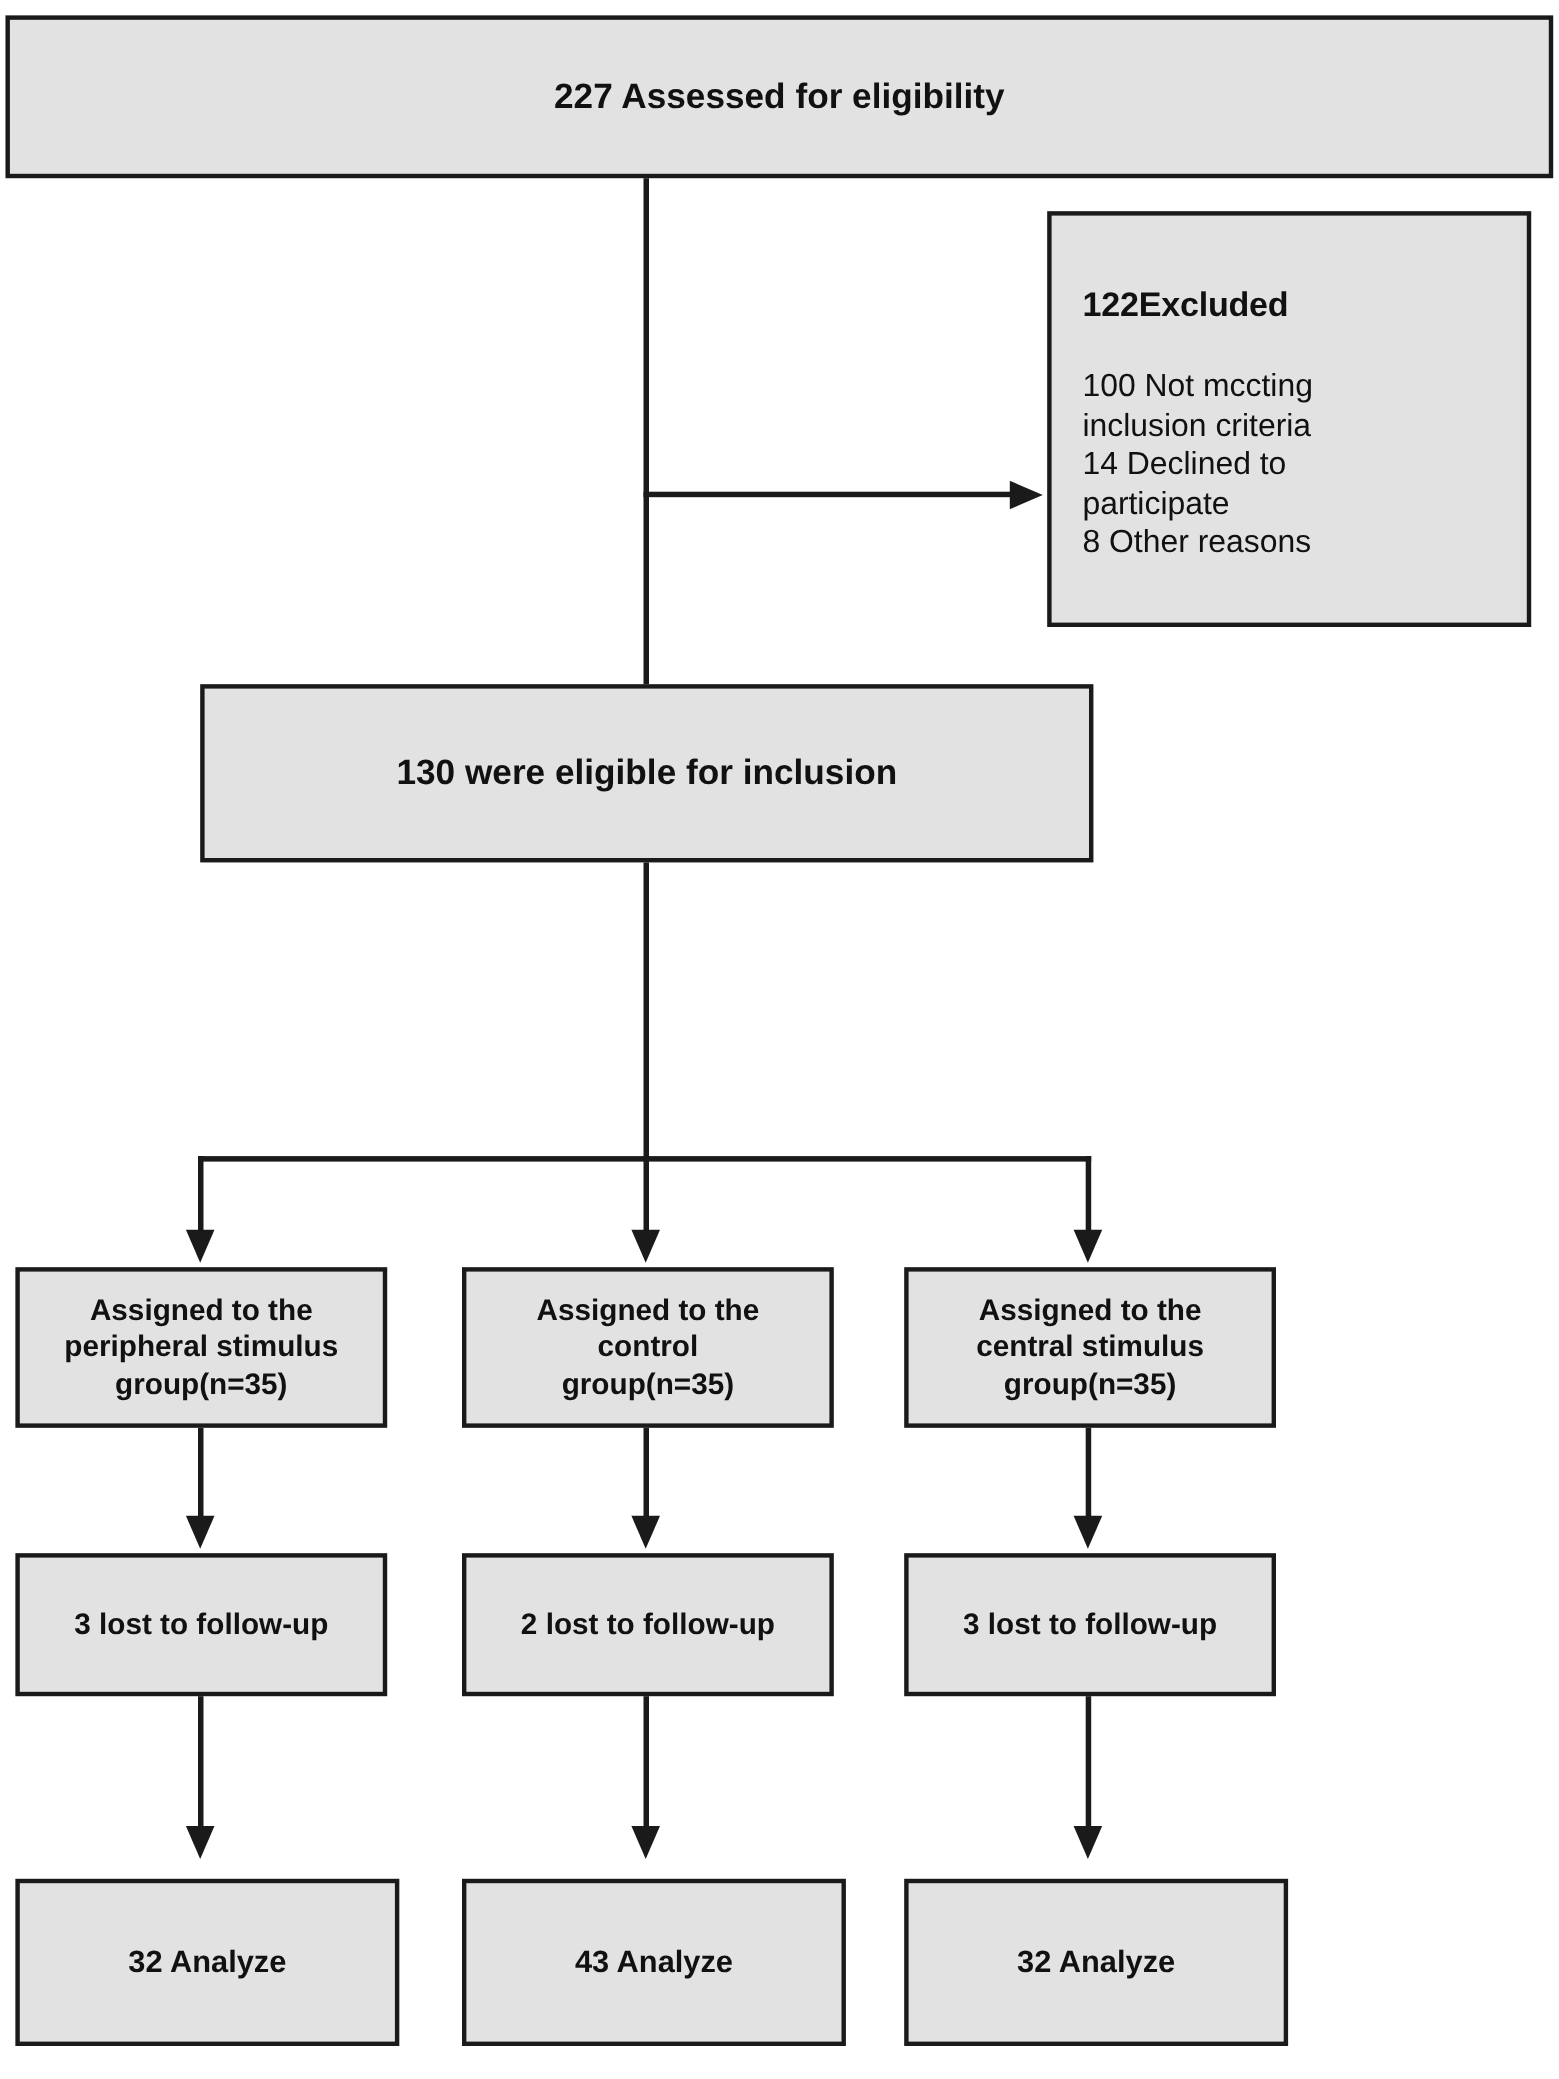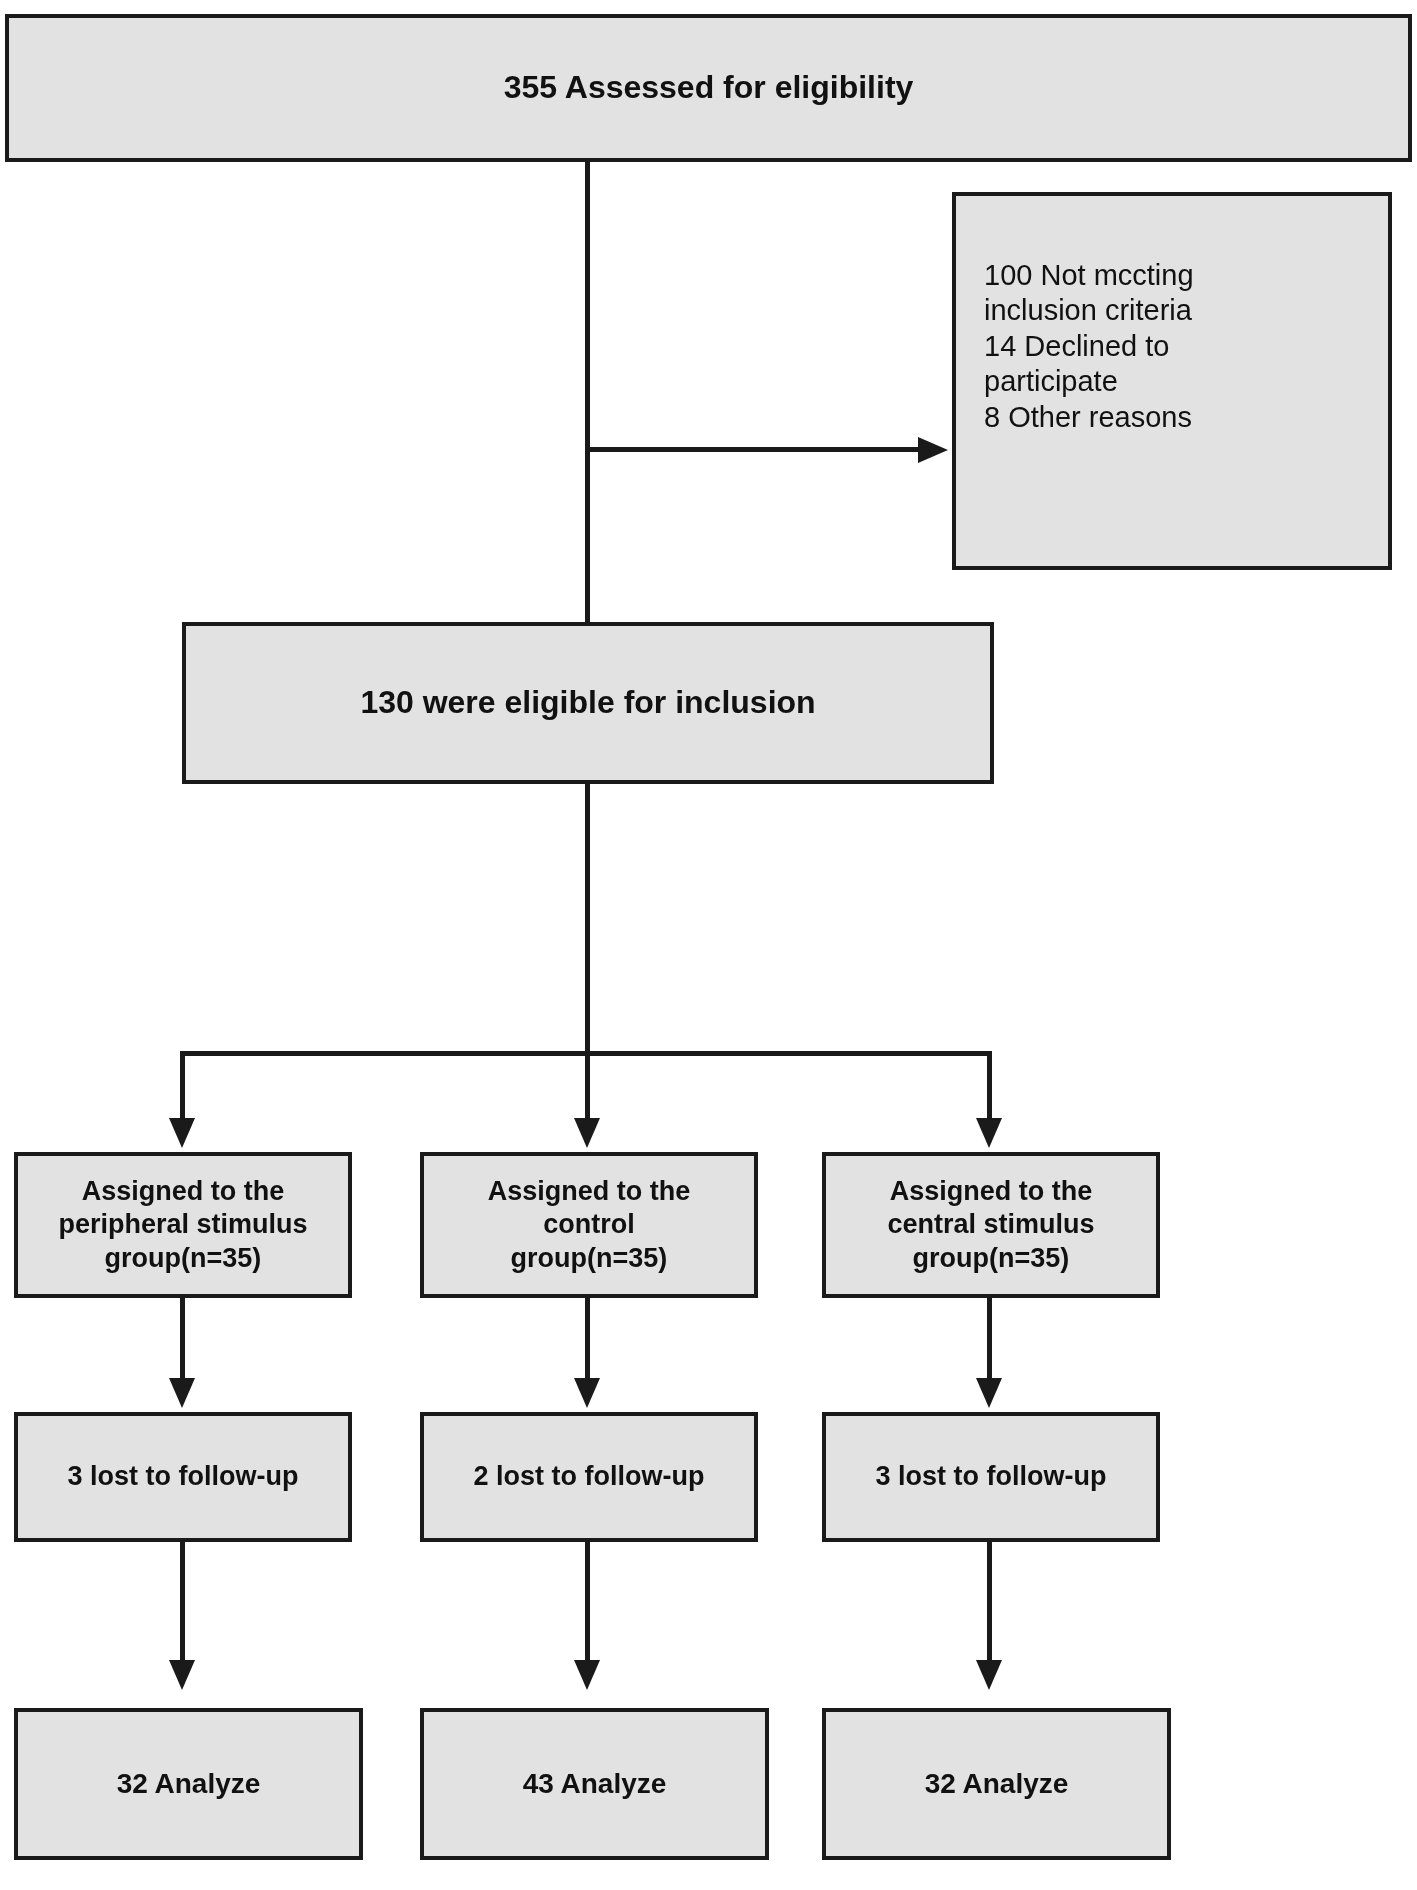--- a/index.html
+++ b/index.html
@@ -107,30 +107,31 @@
     border-bottom: 13px solid transparent;
     border-left: 30px solid #1a1a1a;
   }
 </style>
 </head>
 <body>
 
 <div id="diagram">
 
   <div class="node" id="node-assessed">
-    <span class="txt">355 Assessed for eligibility</span>
+    <span class="txt">227 Assessed for eligibility</span>
   </div>
 
   <div class="conn vline" style="left:585px; top:162px; height:586px;"></div>
   <div class="arrow-down" style="left:574px; top:735px;"></div>
 
   <div class="conn hline" style="left:585px; top:447px; width:335px;"></div>
   <div class="arrow-right" style="left:918px; top:437px;"></div>
 
   <div class="node" id="node-excluded">
+    <span class="ex-head">122Excluded</span>
     <span class="ex-body">100 Not mccting
 inclusion criteria
 14 Declined to
 participate
 8 Other reasons</span>
   </div>
 
   <div class="node" id="node-eligible">
     <span class="txt">130 were eligible for inclusion</span>
   </div>

